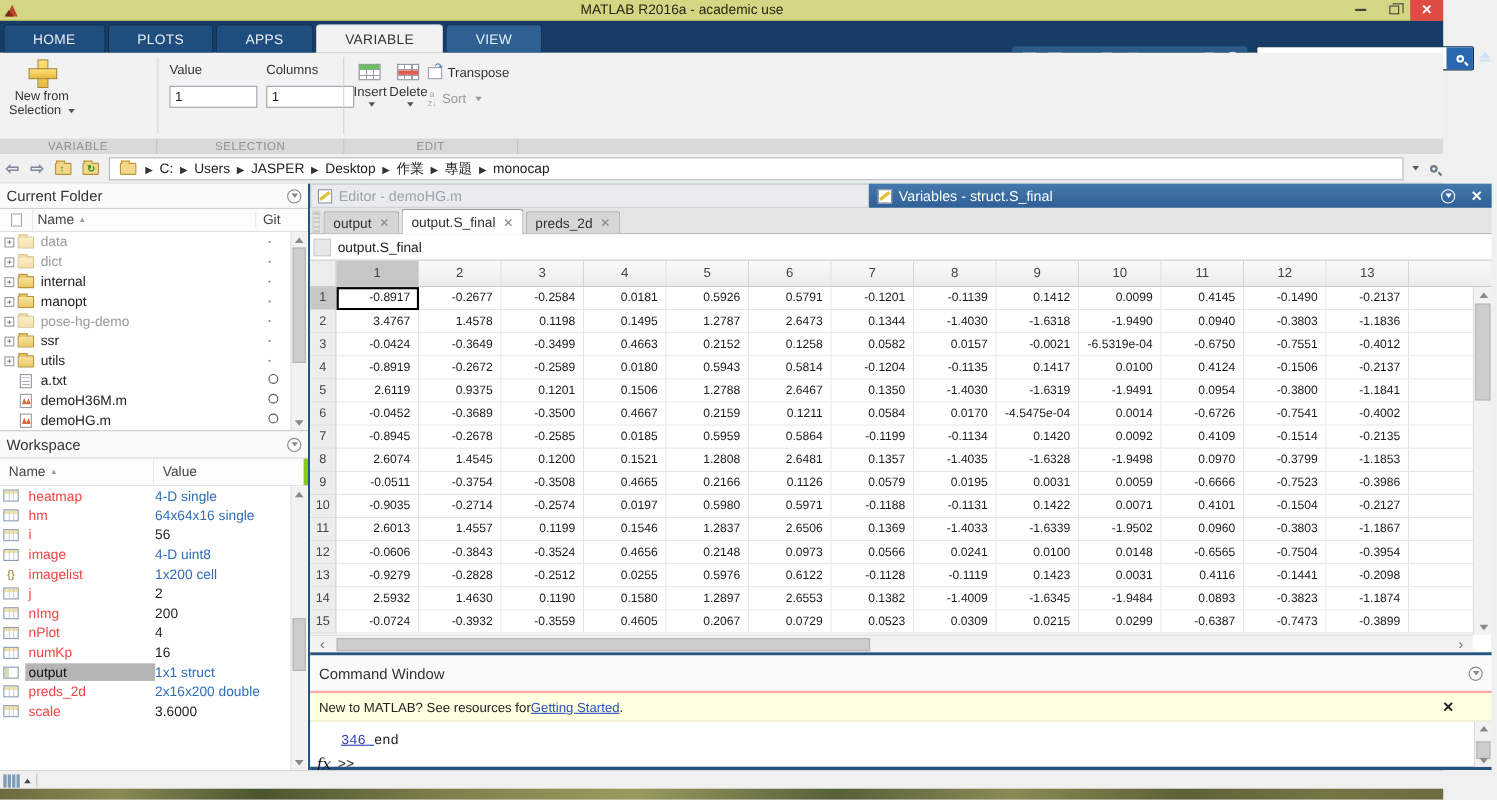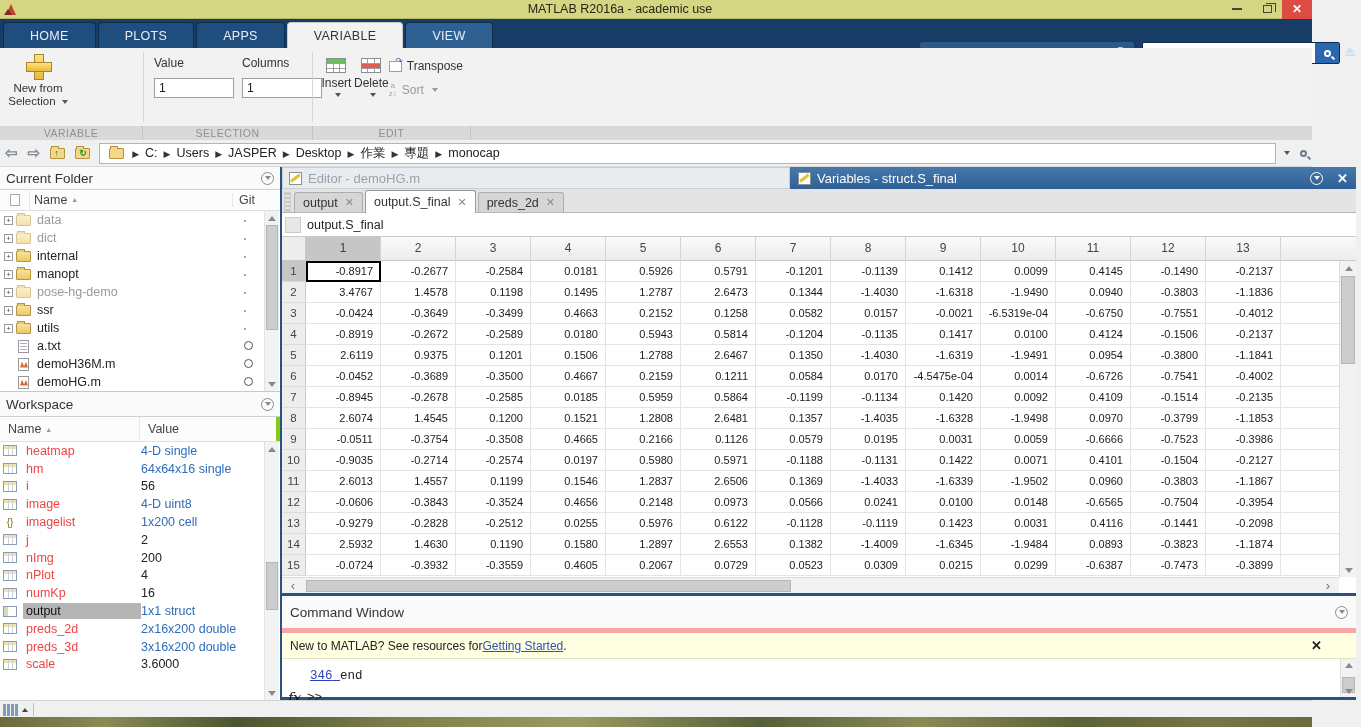--- a/index.html
+++ b/index.html
@@ -186,21 +186,21 @@
   .td.selcell{outline:2px solid #000;outline-offset:-2px}
   .tbl-vsb{position:absolute;right:0;top:24px;bottom:16px;width:17px;background:#f2f2f2;border-left:1px solid #dcdcdc}
   .tbl-vsb .thumb{position:absolute;left:1px;top:15px;width:14px;height:88px;background:#cdcdcd;border:1px solid #b5b5b5}
   .tbl-hsb{position:absolute;left:0;right:17px;bottom:0;height:16px;background:#f2f2f2;border-top:1px solid #dcdcdc;display:flex;align-items:center}
   .tbl-hsb .har{width:22px;text-align:center;color:#707070;font-size:13px;line-height:14px}
   .tbl-hsb .hthumb{width:485px;height:12px;background:#cdcdcd;border:1px solid #b5b5b5;margin-left:2px}
   .tbl-hsb .hsp{flex:1}
 
   
   .cmdwin{height:104px;border-top:0;display:flex;flex-direction:column;background:#fff;border-bottom:3px solid #26537f}
-  .cw-head{height:22px;background:#fafafa;border-bottom:5px solid #fca5a5;display:flex;align-items:center;padding:16px 8px;font-size:13.5px;color:#333}
+  .cw-head{height:22px;background:#fafafa;border-bottom:2px solid #fca5a5;display:flex;align-items:center;padding:16px 8px;font-size:13.5px;color:#333}
   .cw-banner{height:26px;background:#ffffe1;border-bottom:1px solid #e4e4c4;display:flex;align-items:center;padding:0 8px;font-size:12px;color:#222}
   .cw-banner a{color:#2a52bd}
   .cw-banner .bx{margin-left:auto;color:#222;font-weight:bold;font-size:13px;padding-right:26px}
   .cw-body{flex:1;position:relative;font-family:"Liberation Mono",monospace;font-size:12.5px}
   .cw-line{position:absolute;left:28px;top:10px}
   .cw-line .lk{color:#2a3fbd;text-decoration:underline}
   .cw-prompt{position:absolute;left:6px;top:31px;display:flex;align-items:center;gap:6px}
   .fx{font-family:"DejaVu Serif",serif;font-style:italic;font-size:14px;color:#111;position:relative}
   .fx:after{content:"";position:absolute;left:5px;bottom:-4px;border-left:3px solid transparent;border-right:3px solid transparent;border-top:4px solid #333}
   .cw-vsb{position:absolute;right:0;top:0;bottom:0;width:16px;background:#f2f2f2;border-left:1px solid #dcdcdc}
@@ -491,25 +491,20 @@
           </div>
           <div class="ws-row sel">
             <div class="ws-ic str"></div>
             <span class="wn">output</span>
             <span class="wv it">1x1 struct</span>
           </div>
           <div class="ws-row">
             <div class="ws-ic mat"></div>
             <span class="wn">preds_2d</span>
             <span class="wv it">2x16x200 double</span>
-          </div>
-          <div class="ws-row">
-            <div class="ws-ic mat"></div>
-            <span class="wn">preds_3d</span>
-            <span class="wv it">3x16x200 double</span>
           </div>
           <div class="ws-row">
             <div class="ws-ic mat"></div>
             <span class="wn">scale</span>
             <span class="wv">3.6000</span>
           </div>
           <div class="vsb">
           <div class="ar" style="top:0">
               <div class="tri-up"></div>
             </div>

